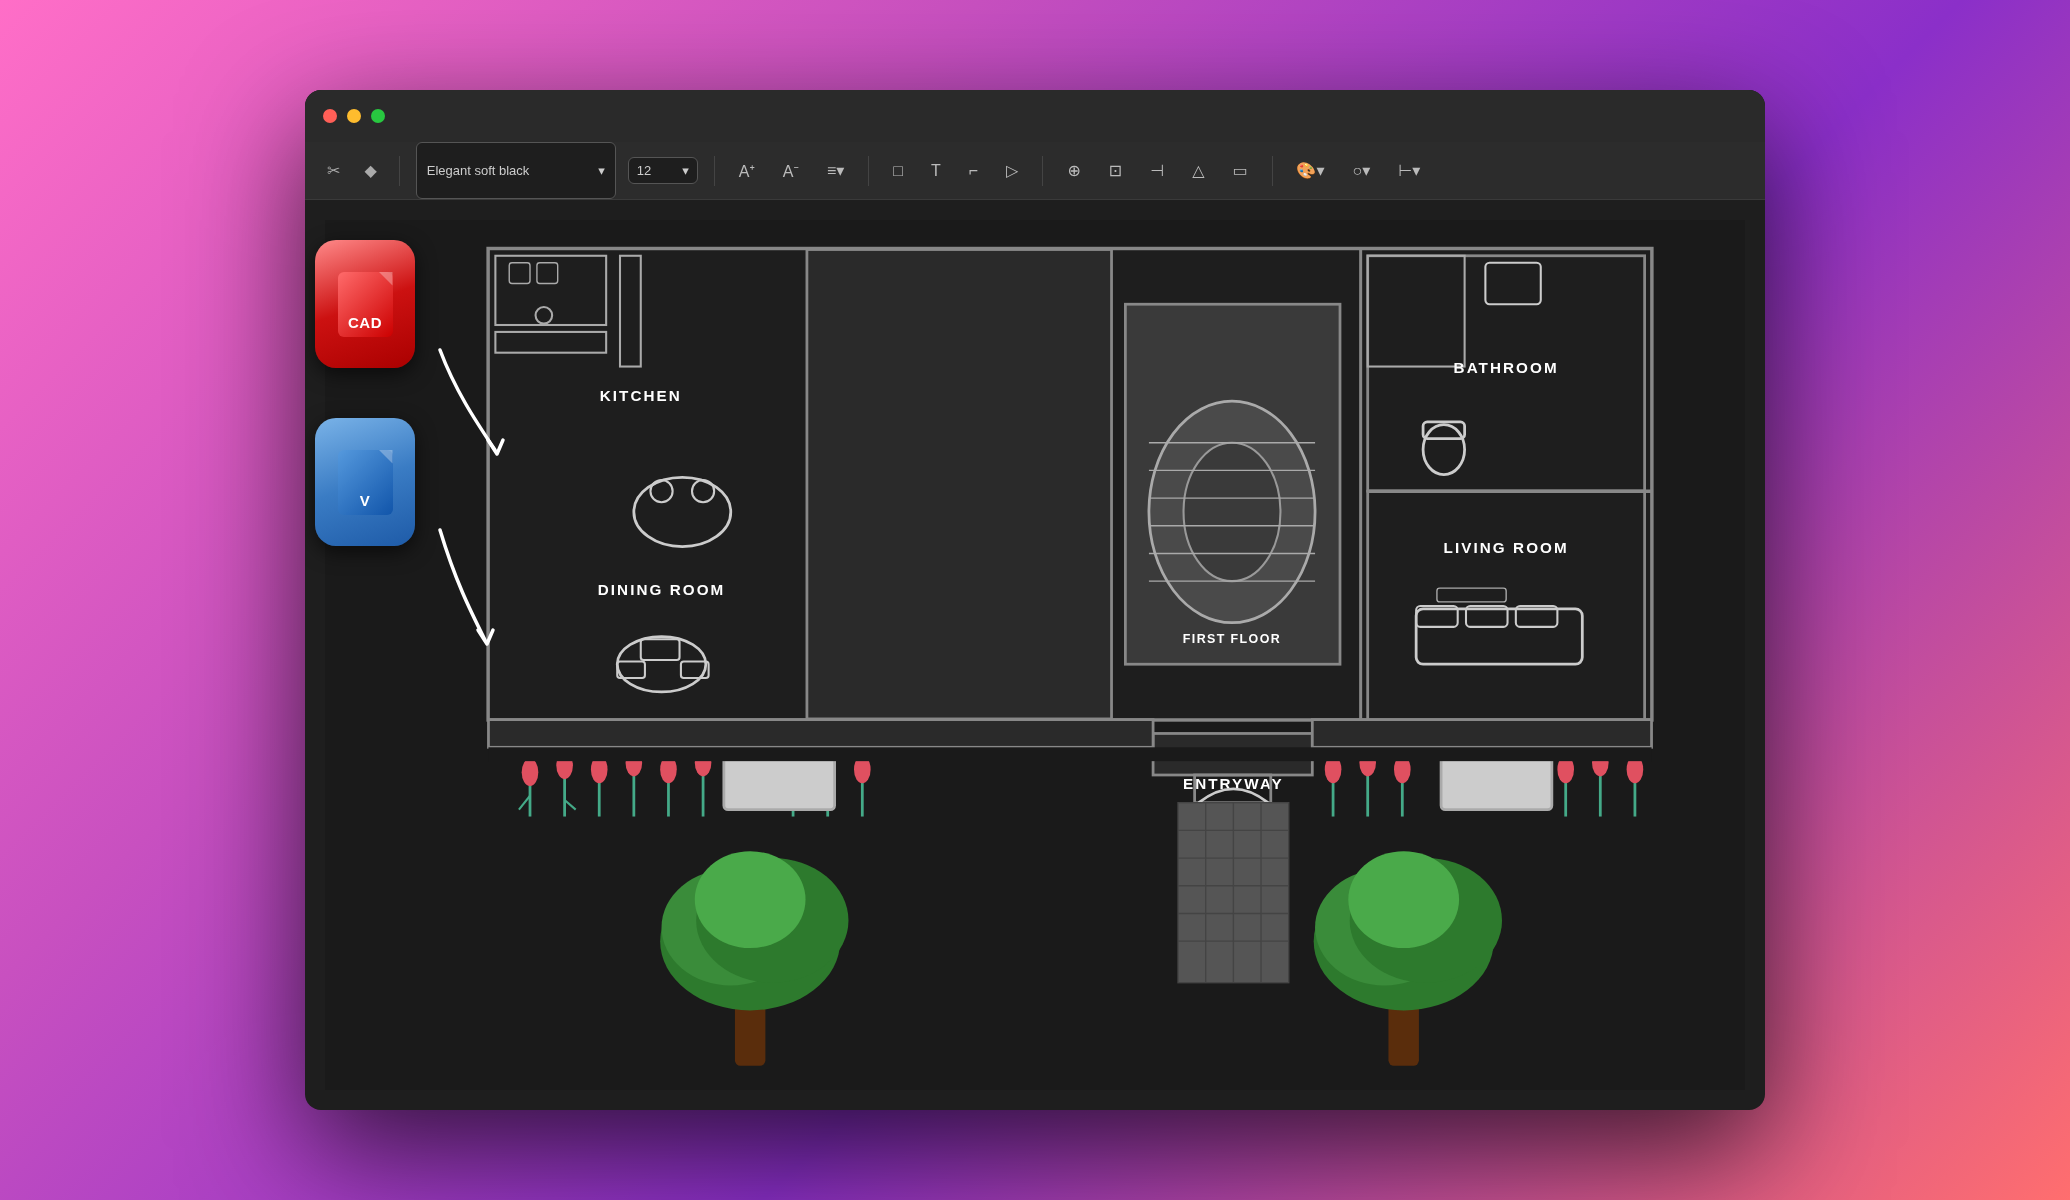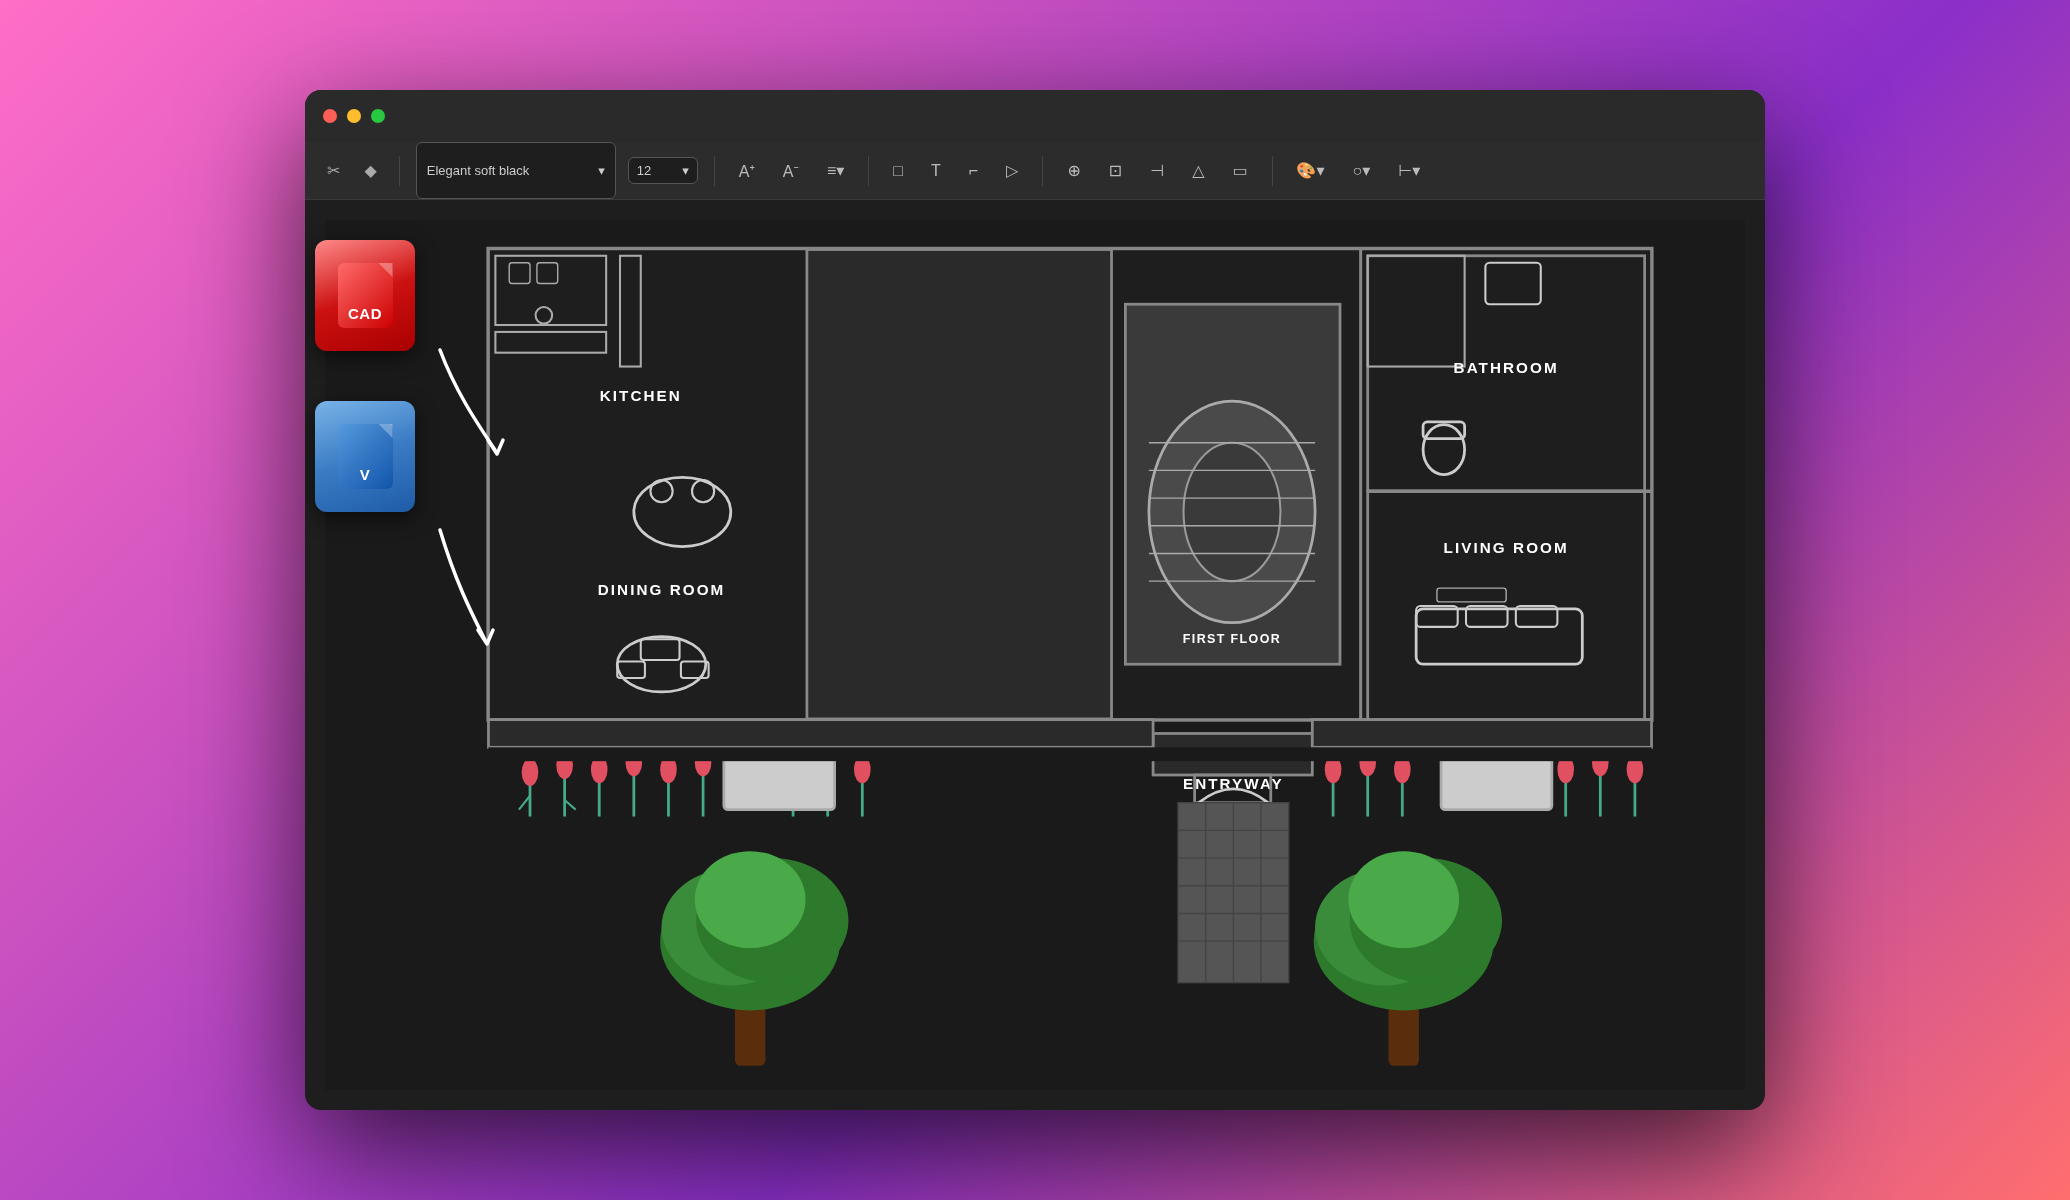--- a/index.html
+++ b/index.html
@@ -114,22 +114,22 @@
     
     .icons-overlay {
       position: absolute;
       left: 0;
       top: 40px;
       z-index: 20;
     }
 
     .icon-box {
       width: 100px;
-      height: 111px;
-      border-radius: 12px;
+      height: 128px;
+      border-radius: 21px;
       display: flex;
       flex-direction: column;
       align-items: center;
       justify-content: center;
       box-shadow: 0 6px 20px rgba(0,0,0,0.6);
       margin-bottom: 50px;
       text-align: center;
     }
 
     .cad-box {

